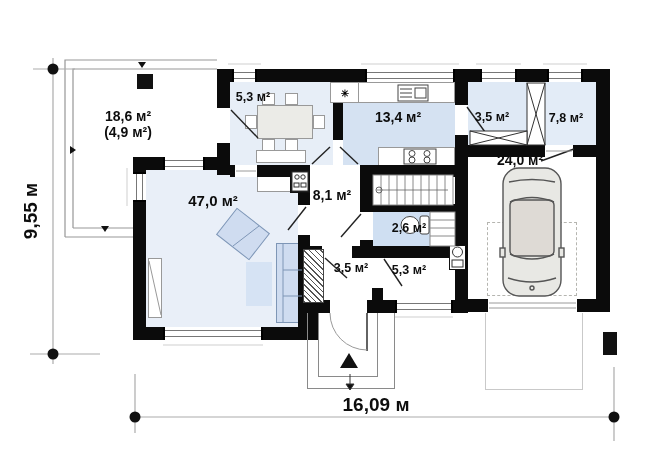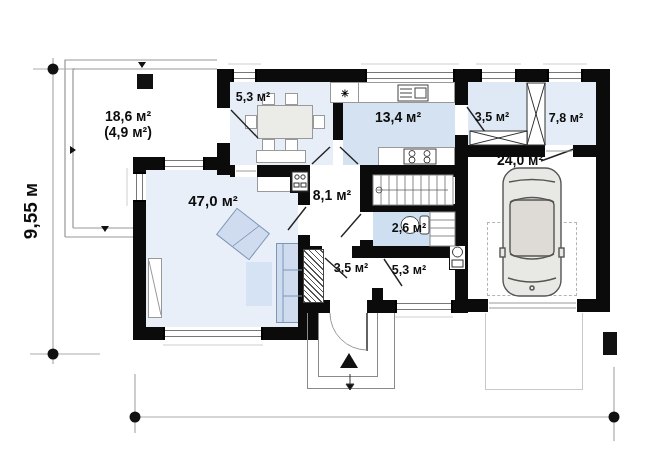--- a/index.html
+++ b/index.html
@@ -261,13 +261,14 @@
   <span class="lbl small" style="left:492px;top:117px;">3,5 м²</span>
   <span class="lbl small" style="left:566px;top:118px;">7,8 м²</span>
   <span class="lbl" style="left:520px;top:160px;">24,0 м²</span>
   <span class="lbl big" style="left:213px;top:200px;">47,0 м²</span>
   <span class="lbl" style="left:332px;top:195px;">8,1 м²</span>
   <span class="lbl small" style="left:409px;top:228px;">2,6 м²</span>
   <span class="lbl small" style="left:351px;top:268px;">3,5 м²</span>
   <span class="lbl small" style="left:409px;top:270px;">5,3 м²</span>
   <span class="sym" style="left:345px;top:93px;">✳</span>
   <span class="lbl dim vert" style="left:31px;top:211px;">9,55 м</span>
+  <span class="lbl dim" style="left:376px;top:405px;">16,09 м</span>
 </div>
 
 </body></html>

